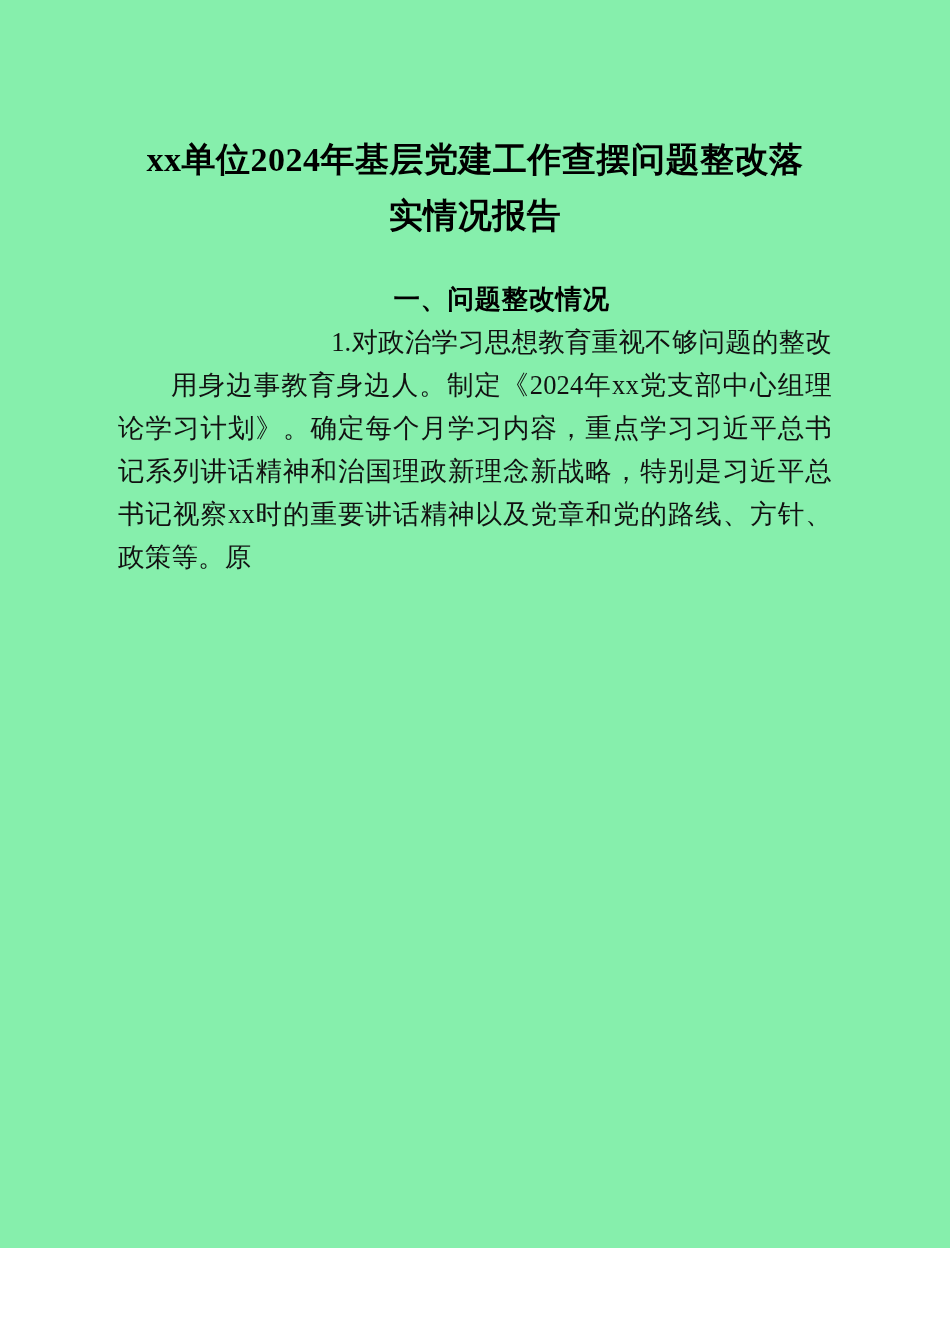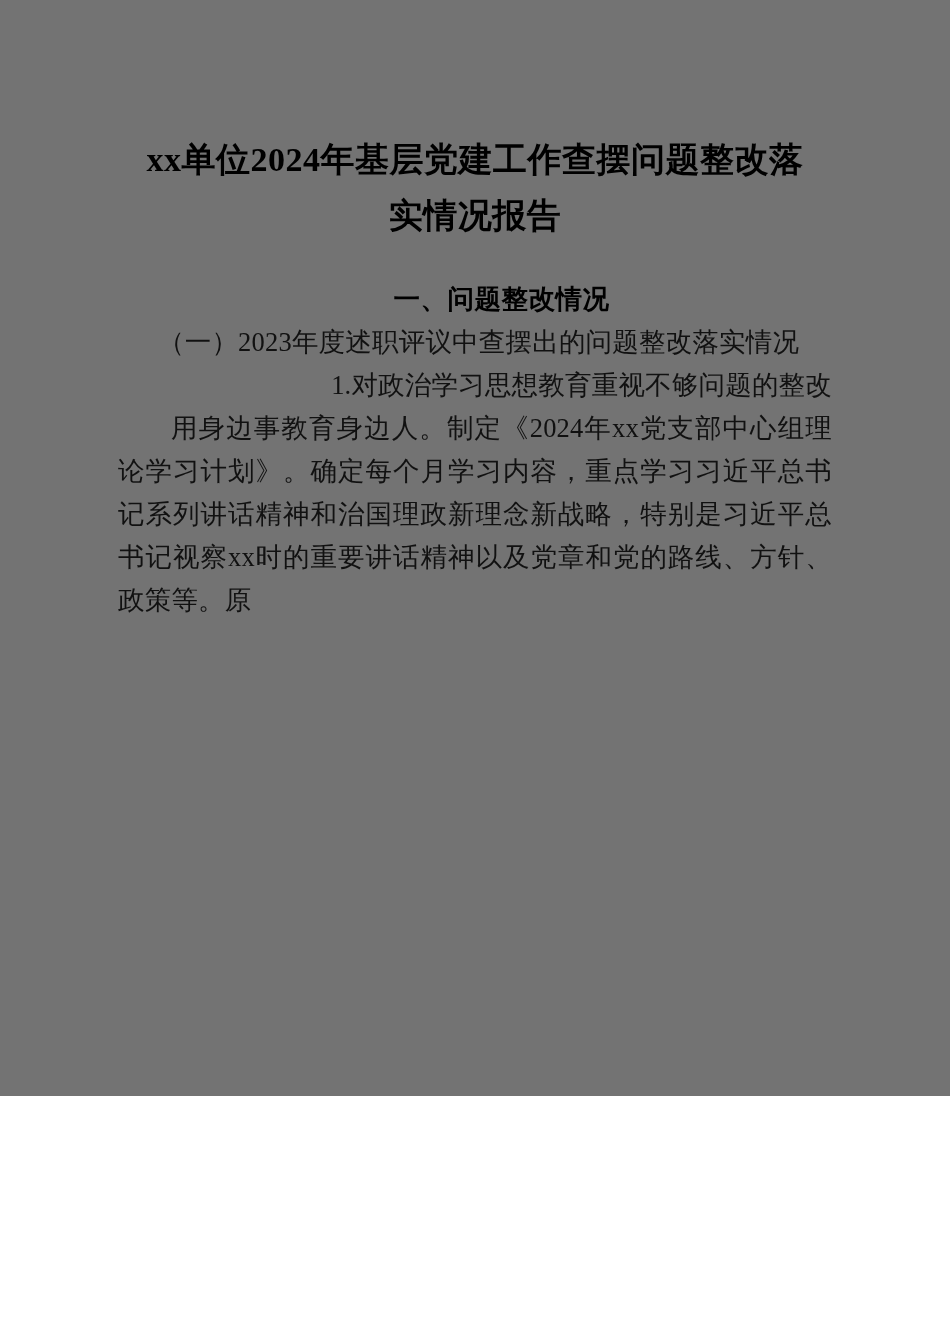--- a/index.html
+++ b/index.html
@@ -12,22 +12,22 @@
     height: 1344px;
     overflow: hidden;
     font-family: "Liberation Serif", "DejaVu Serif", serif;
     color: #000000;
     -webkit-font-smoothing: antialiased;
   }
 
   .page {
     position: relative;
     width: 950px;
-    height: 1096px;
-    background: #737373;
+    height: 1248px;
+    background: #86efac;
     box-sizing: border-box;
     padding: 0;
   }
 
   .content {
     position: absolute;
     left: 118px;
     top: 0;
     width: 714px;
   }
@@ -108,21 +108,20 @@
     <h1 class="doc-title">
       <span>xx单位2024年基层党建工作查摆问题整改落</span><br>
       <span>实情况报告</span>
     </h1>
 
     <div class="body-block">
 
 
       <p class="head1">一、问题整改情况</p>
 
-      <p class="head2">（一）2023年度述职评议中查摆出的问题整改落实情况</p>
 
       <p class="head3">1.对政治学习思想教育重视不够问题的整改</p>
 
 
 
       <p class="para">用身边事教育身边人。制定《2024年xx党支部中心组理论学习计划》。确定每个月学习内容，重点学习习近平总书记系列讲话精神和治国理政新理念新战略，特别是习近平总书记视察xx时的重要讲话精神以及党章和党的路线、方针、政策等。原</p>
 
     </div>
   </div>
 </div>

